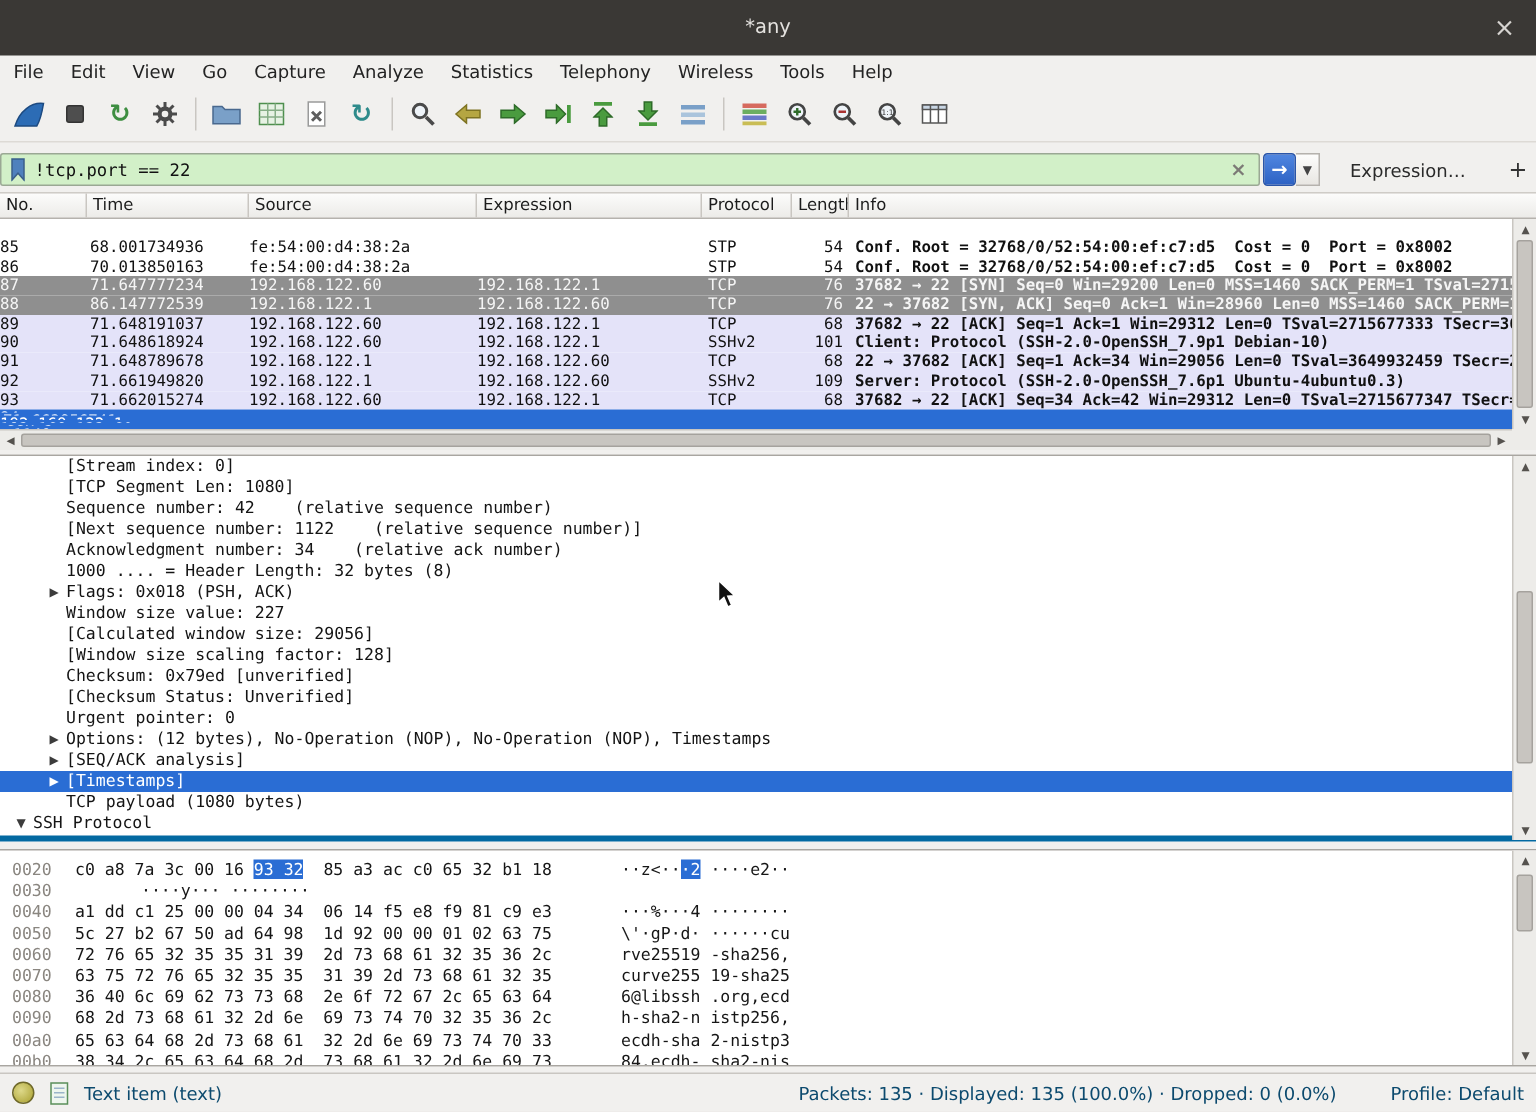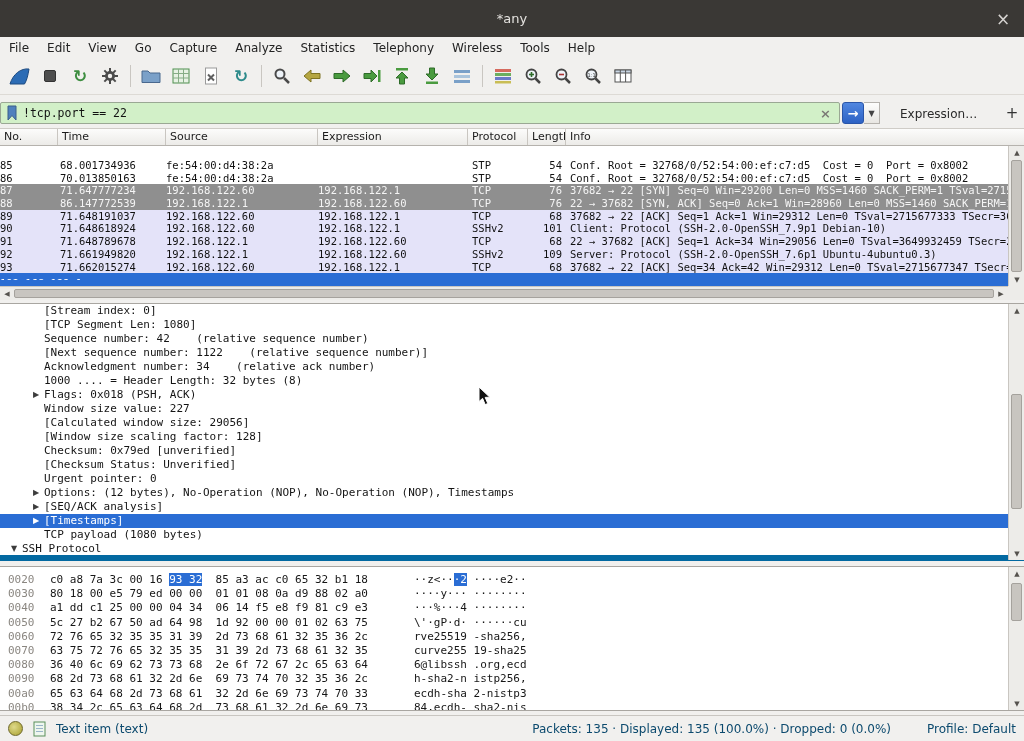--- a/index.html
+++ b/index.html
@@ -67,37 +67,37 @@
   .rowspacer { height:13px; background:#fff; }
   .prow { display:flex; height:12.7px; line-height:12.7px; white-space:pre;
           color:#111; }
   .prow span { overflow:hidden; }
   .cn{width:58px; padding-right:6px;}
   .ct{width:108px; padding-left:2px;}
   .cs{width:152px;}
   .cd{width:150px;}
   .cp{width:60px; padding-left:4px;}
   .cl{width:38px; text-align:right; padding-right:4px;}
-  .ci{flex:1; padding-left:4px;}
+  .ci{flex:1; padding-left:4px;font-weight:bold;}
   .r-stp { background:#fff; }
   .r-syn { background:var(--row-syn-bg,#8f8f8f); color:var(--row-syn-fg,#f5f5f5); }
   .r-tcp { background:var(--row-tcp-bg,#e4e3f9); }
   .r-sel { background:var(--accent,#2a6dd4); color:#fff;flex-direction:column; }
 
   
   .sb-v { position:absolute; width:16px; background:#edece9; border-left:1px solid #c9c6c1; }
   .sb-h { position:absolute; height:14px; background:#edece9; border-top:1px solid #c9c6c1; }
   .sb-arrow { position:absolute; width:14px; height:13px; display:flex; align-items:center;
               justify-content:center; font-size:7px; color:#55524e; }
   .sb-thumb { position:absolute; background:#c8c5c0; border:1px solid #a5a29d; border-radius:2px; }
   .sb-corner { position:absolute; width:16px; height:14px; background:#edece9; }
 
   
   .details { position:absolute; top:303px; left:0; right:0; height:258px;
-             background:#fff; border-top:1px solid #a9a6a1; border-bottom:6px solid #0369a1;
+             background:#fff; border-top:1px solid #a9a6a1; border-bottom:4px solid #0369a1;
              overflow:hidden; font-family:"DejaVu Sans Mono", monospace; font-size:11px;
              color:#141414; }
   .dline { display:flex; height:14px; line-height:14px; white-space:pre; }
   .exp { width:16px; flex:0 0 16px; text-align:center;
          font-family:"DejaVu Sans", sans-serif; font-size:8px; color:#3c3c3c; }
   .lv0 { padding-left:6px; } .lv1 { padding-left:28px; } .lv2 { padding-left:28px; }
   .dsel { background:var(--accent,#2a6dd4); color:#fff; }
   .dsel .exp { color:#fff; }
 
   
@@ -377,21 +377,21 @@
     <div class="sb-arrow" style="top:0; left:1px;">▲</div>
     <div class="sb-thumb" style="top:90px; height:115px; left:2px; right:2px;"></div>
     <div class="sb-arrow" style="bottom:0; left:1px;">▼</div>
   </div>
 
   <div class="hexpane">
     <div class="hrow">
       <span class="h-off">0020</span><span class="h-hex"><span>c0 a8 7a 3c 00 16 </span><span class="hl">93 32</span><span>  85 a3 ac c0 65 32 b1 18</span></span><span class="h-asc"><span>··z&lt;··</span><span class="hl">·2</span><span> ····e2··</span></span>
     </div>
     <div class="hrow">
-      <span class="h-off">0030</span><span class="h-hex"><span>80 18 00 e5 79 ed 00 00  01 01 08 0a d9 88 02 a0</span></span><span class="h-asc"><span>····y··· ········</span></span>
+      <span class="h-off">0030</span><span class="h-asc"><span>····y··· ········</span></span>
     </div>
     <div class="hrow">
       <span class="h-off">0040</span><span class="h-hex"><span>a1 dd c1 25 00 00 04 34  06 14 f5 e8 f9 81 c9 e3</span></span><span class="h-asc"><span>···%···4 ········</span></span>
     </div>
     <div class="hrow">
       <span class="h-off">0050</span><span class="h-hex"><span>5c 27 b2 67 50 ad 64 98  1d 92 00 00 01 02 63 75</span></span><span class="h-asc"><span>\'·gP·d· ······cu</span></span>
     </div>
     <div class="hrow">
       <span class="h-off">0060</span><span class="h-hex"><span>72 76 65 32 35 35 31 39  2d 73 68 61 32 35 36 2c</span></span><span class="h-asc"><span>rve25519 -sha256,</span></span>
     </div>

